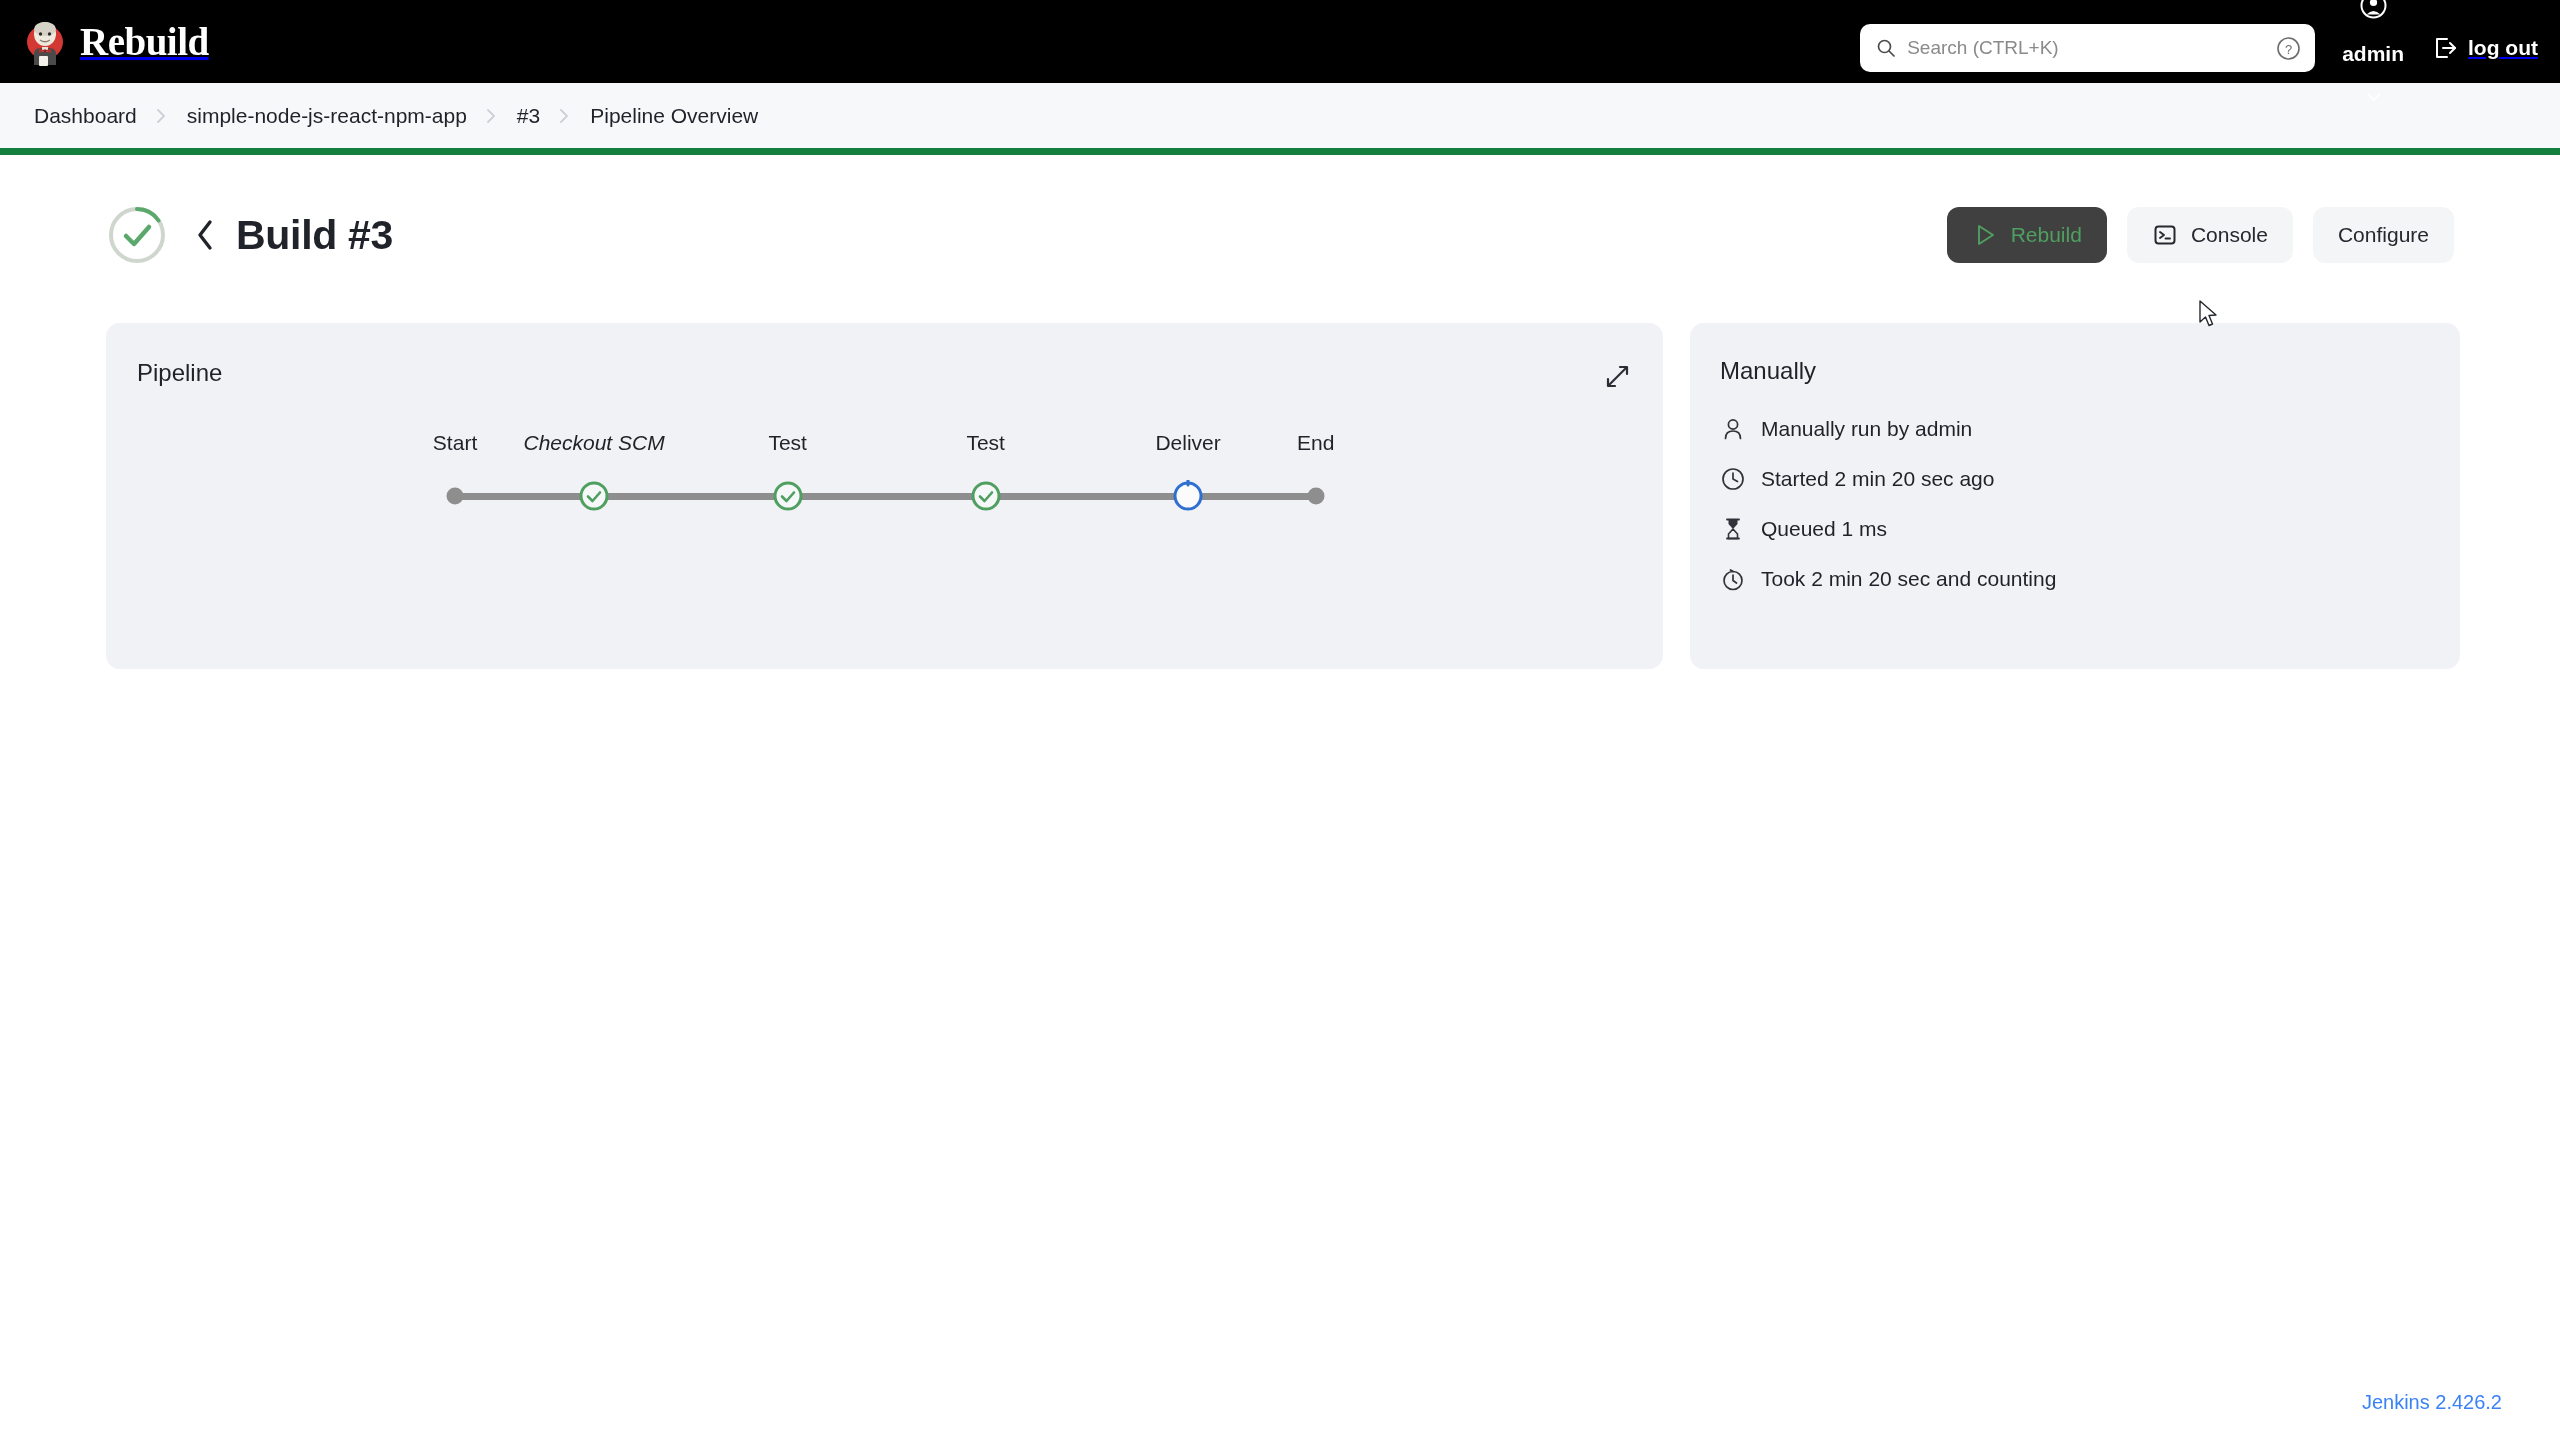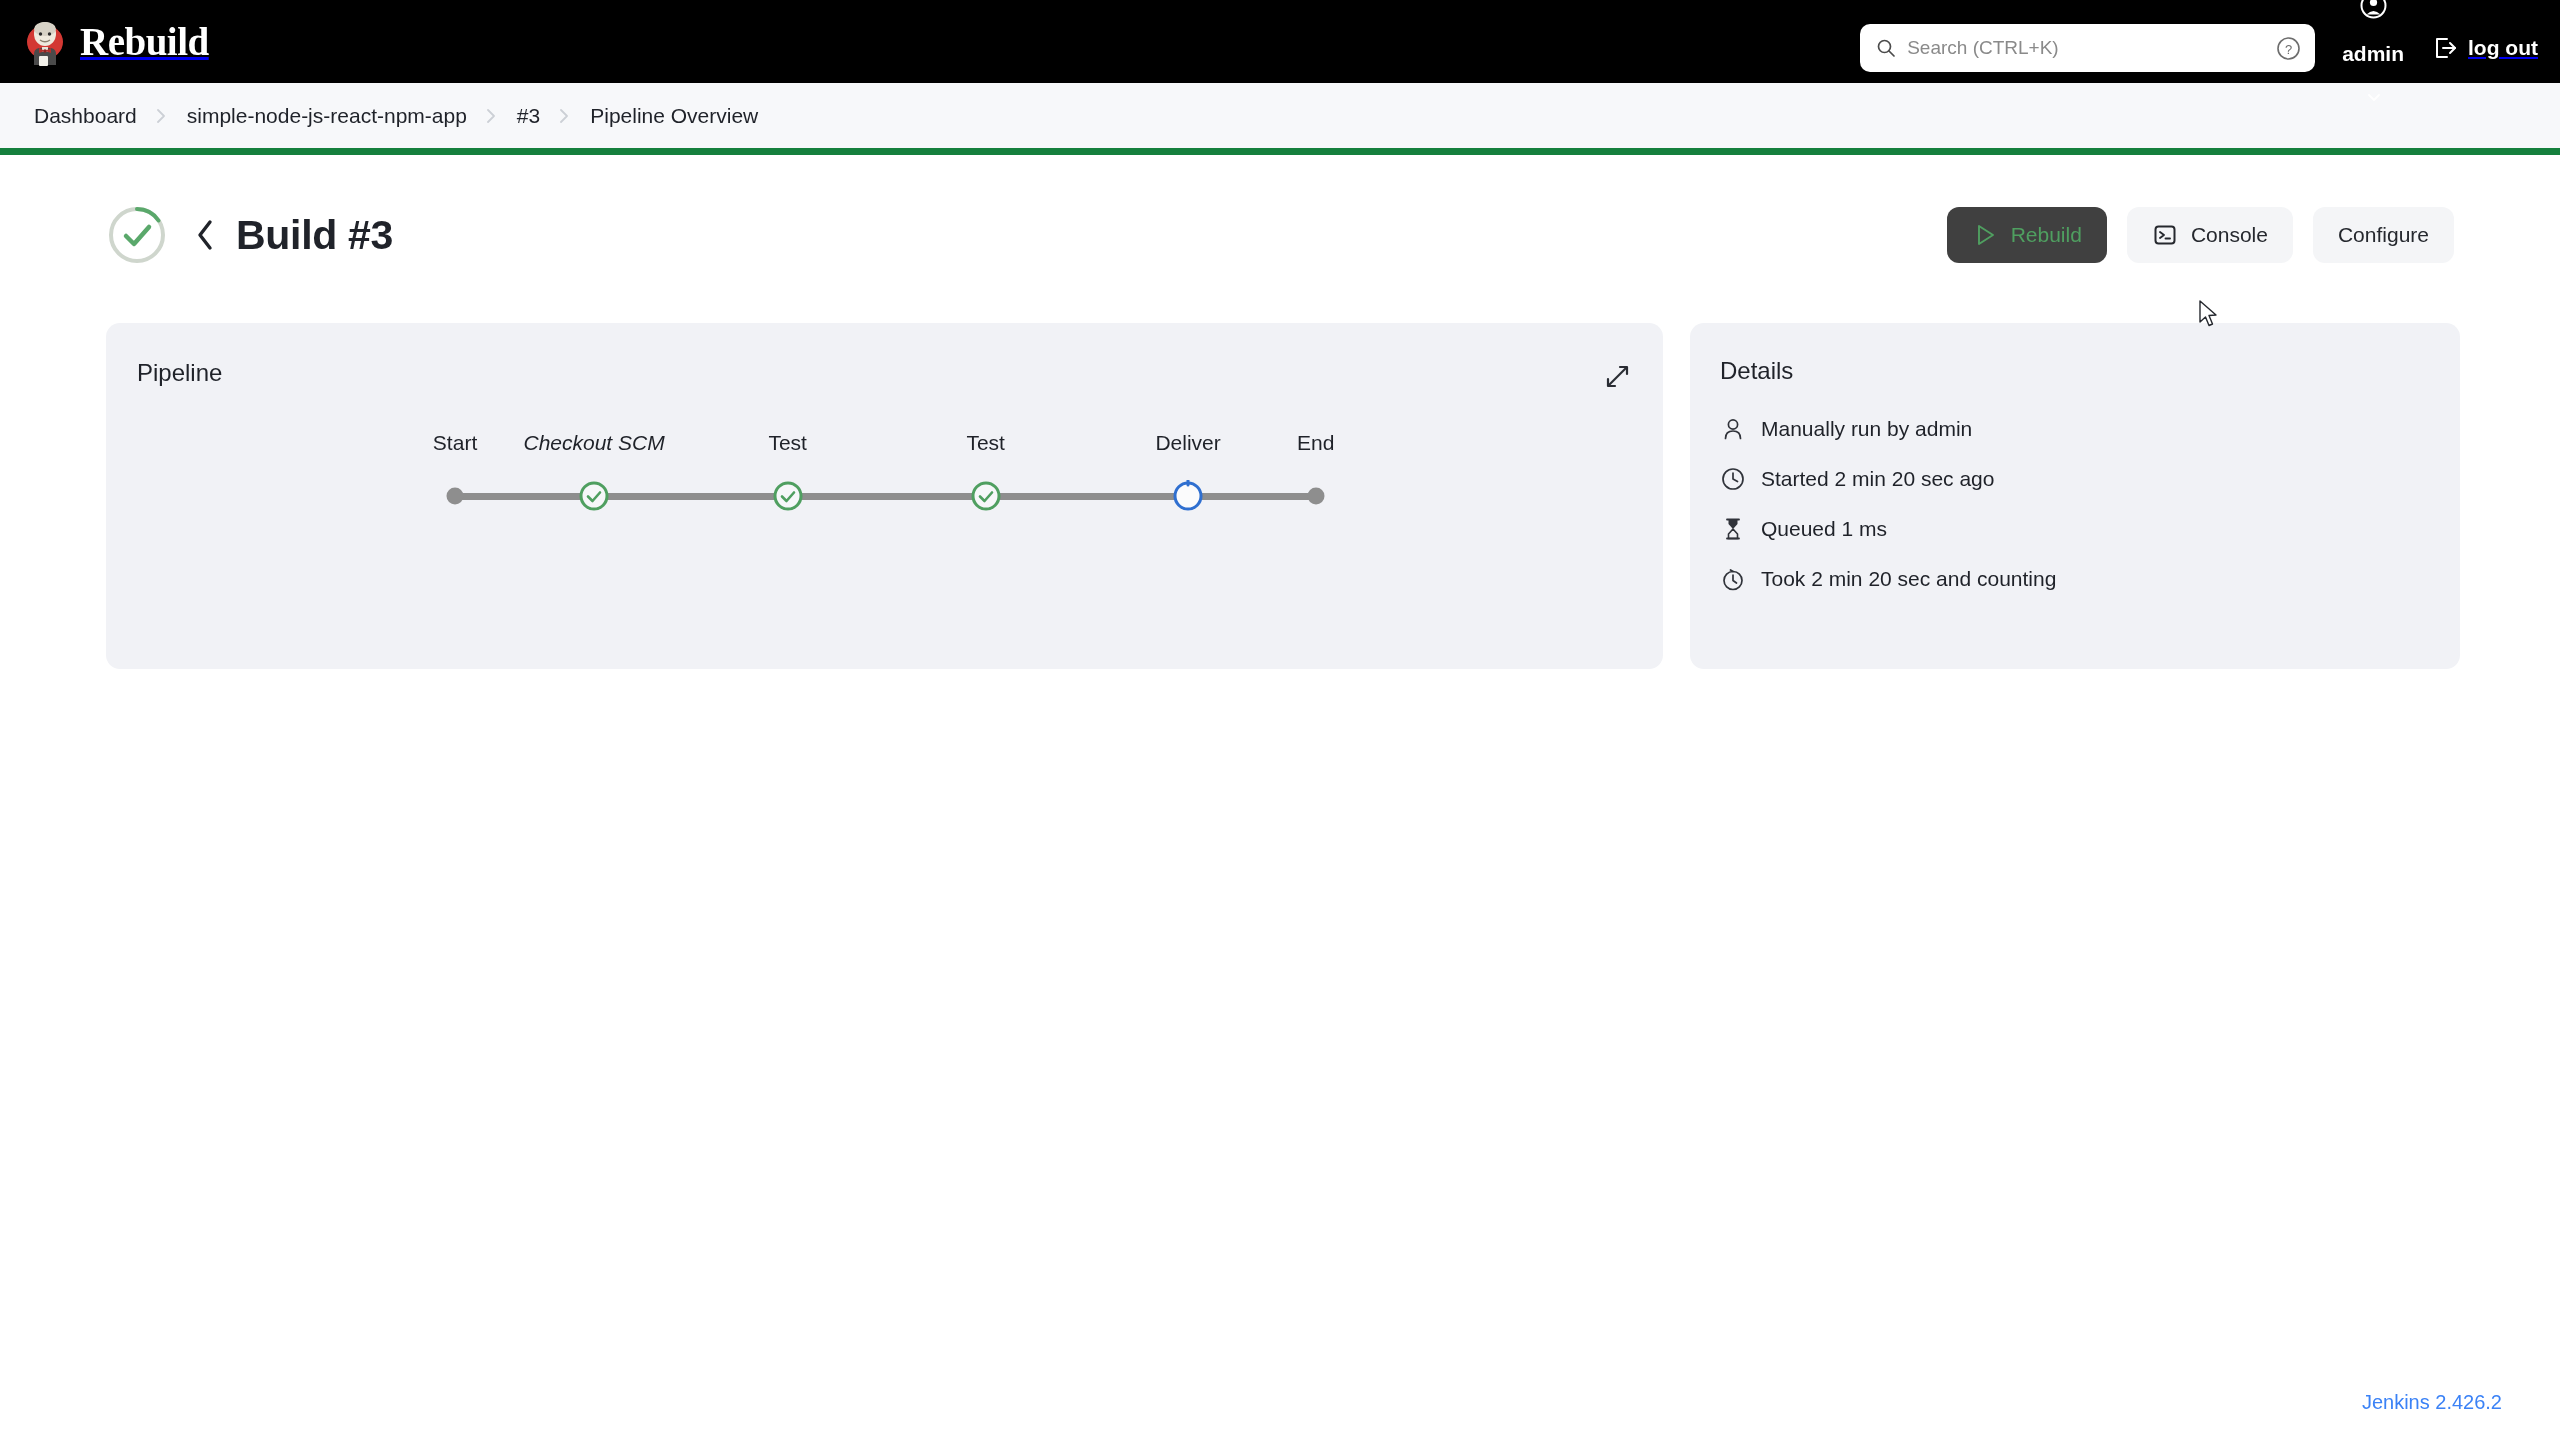--- a/index.html
+++ b/index.html
@@ -341,21 +341,21 @@
               <circle cx="16" cy="16" r="13" fill="#fbfbfc" stroke="#2f6fd0" stroke-width="3"></circle>
               <line x1="16" y1="0.5" x2="16" y2="5" stroke="#2f6fd0" stroke-width="3" stroke-linecap="round"></line>
             </svg>
         </span>
 
         <span class="node terminal" style="left:99%"></span>
       </div>
     </section>
 
     <section class="card details">
-      <div class="card-title">Details</div>
+      <div class="card-title">Manually</div>
 
       <div class="detail-list">
 
         <div class="detail-row">
           <span class="detail-icon">
             <svg viewBox="0 0 26 26" width="26" height="26">
                 <circle cx="13" cy="8.5" r="4.6" fill="none" stroke="#30333a" stroke-width="1.7"></circle>
                 <path d="M5.5 22.5 Q5.5 15 13 15 Q20.5 15 20.5 22.5" fill="none" stroke="#30333a" stroke-width="1.7" stroke-linecap="round"></path>
               </svg>
           </span>

